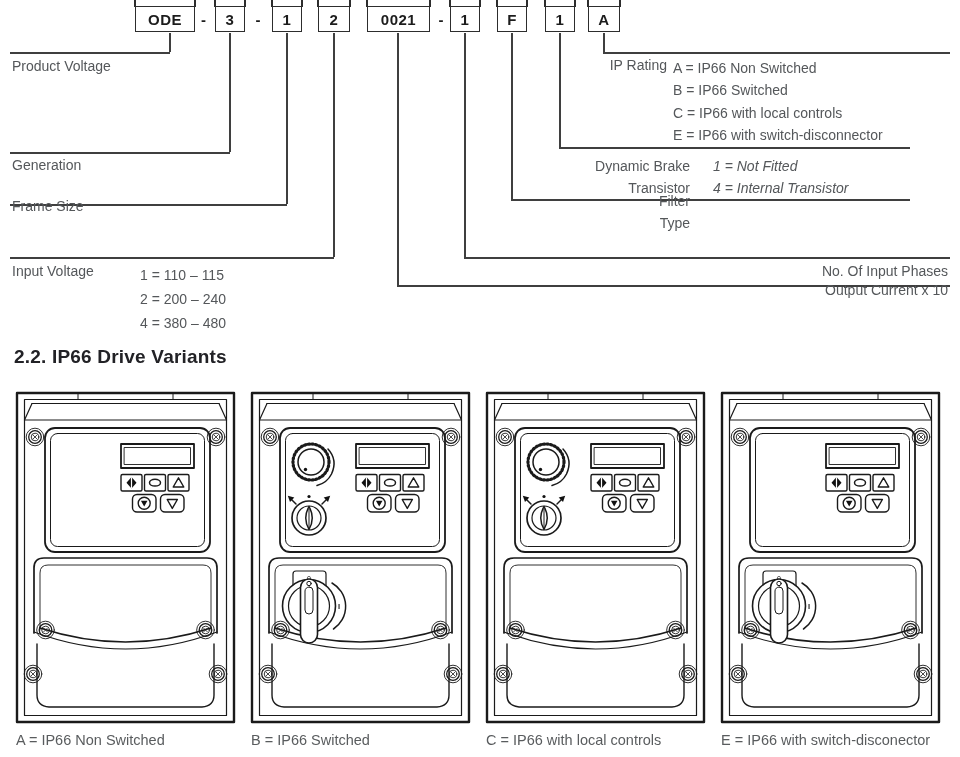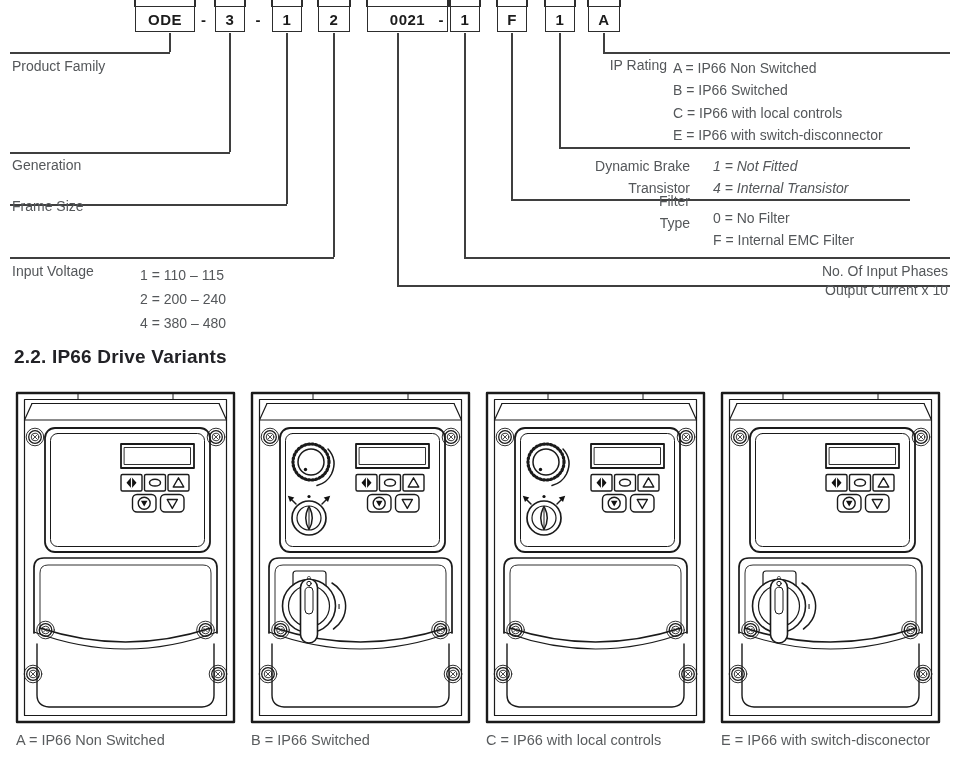--- a/index.html
+++ b/index.html
@@ -60,21 +60,21 @@
 <div class="page">
 
   <div class="code-diagram">
 
     <div class="code-box" style="left:135px;width:60px;">ODE</div>
     <div class="code-dash" style="left:197px;width:13px;">-</div>
     <div class="code-box" style="left:215px;width:30px;">3</div>
     <div class="code-dash" style="left:251px;width:14px;">-</div>
     <div class="code-box" style="left:272px;width:30px;">1</div>
     <div class="code-box" style="left:318px;width:32px;">2</div>
-    <div class="code-box" style="left:367px;width:81px;">0021</div>
+    <div class="code-box" style="left:367px;width:63px;">0021</div>
     <div class="code-dash" style="left:434px;width:14px;">-</div>
     <div class="code-box" style="left:450px;width:30px;">1</div>
     <div class="code-box" style="left:497px;width:30px;">F</div>
     <div class="code-box" style="left:545px;width:30px;">1</div>
     <div class="code-box" style="left:588px;width:32px;">A</div>
 
     <div class="vline" style="left:169px;top:33px;height:19px;"></div>
     <div class="vline" style="left:229px;top:33px;height:119px;"></div>
     <div class="vline" style="left:286px;top:33px;height:171px;"></div>
     <div class="vline" style="left:333px;top:33px;height:224px;"></div>
@@ -87,21 +87,21 @@
     <div class="hline" style="left:10px;top:52px;width:160px;"></div>
     <div class="hline" style="left:10px;top:152px;width:220px;"></div>
     <div class="hline" style="left:10px;top:204px;width:277px;"></div>
     <div class="hline" style="left:10px;top:257px;width:324px;"></div>
     <div class="hline" style="left:603px;top:52px;width:347px;"></div>
     <div class="hline" style="left:559px;top:147px;width:351px;"></div>
     <div class="hline" style="left:511px;top:199px;width:399px;"></div>
     <div class="hline" style="left:464px;top:257px;width:486px;"></div>
     <div class="hline" style="left:397px;top:285px;width:553px;"></div>
 
-    <div class="lbl" style="left:12px;top:58px;">Product Family</div>
+    <div class="lbl" style="left:12px;top:58px;">Product Voltage</div>
     <div class="lbl" style="left:12px;top:157px;">Generation</div>
     <div class="lbl" style="left:12px;top:198px;">Frame Size</div>
     <div class="lbl" style="left:12px;top:263px;">Input Voltage</div>
     <div class="lbl val-list-wide" style="left:140px;top:263px;">
       <div>1 = 110 – 115</div>
       <div>2 = 200 – 240</div>
       <div>4 = 380 – 480</div>
     </div>
 
     <div class="lbl right-col" style="left:560px;top:57px;width:107px;">IP Rating</div>
@@ -117,24 +117,20 @@
       <div>Transistor</div>
     </div>
     <div class="lbl two-line" style="left:713px;top:155px;font-style:italic;">
       <div>1 = Not Fitted</div>
       <div>4 = Internal Transistor</div>
     </div>
 
     <div class="lbl right-col two-line" style="left:540px;top:190px;width:150px;">
       <div>Filter</div>
       <div>Type</div>
-    </div>
-    <div class="lbl two-line" style="left:713px;top:207px;">
-      <div>0 = No Filter</div>
-      <div>F = Internal EMC Filter</div>
     </div>
 
     <div class="lbl" style="right:12px;top:263px;">No. Of Input Phases</div>
     <div class="lbl" style="right:12px;top:282px;margin-left:12px;">Output Current x 10</div>
   </div>
 
   <div class="section-heading">2.2. IP66 Drive Variants</div>
 
   <div class="drives-row">
     <figure class="drive-fig">

